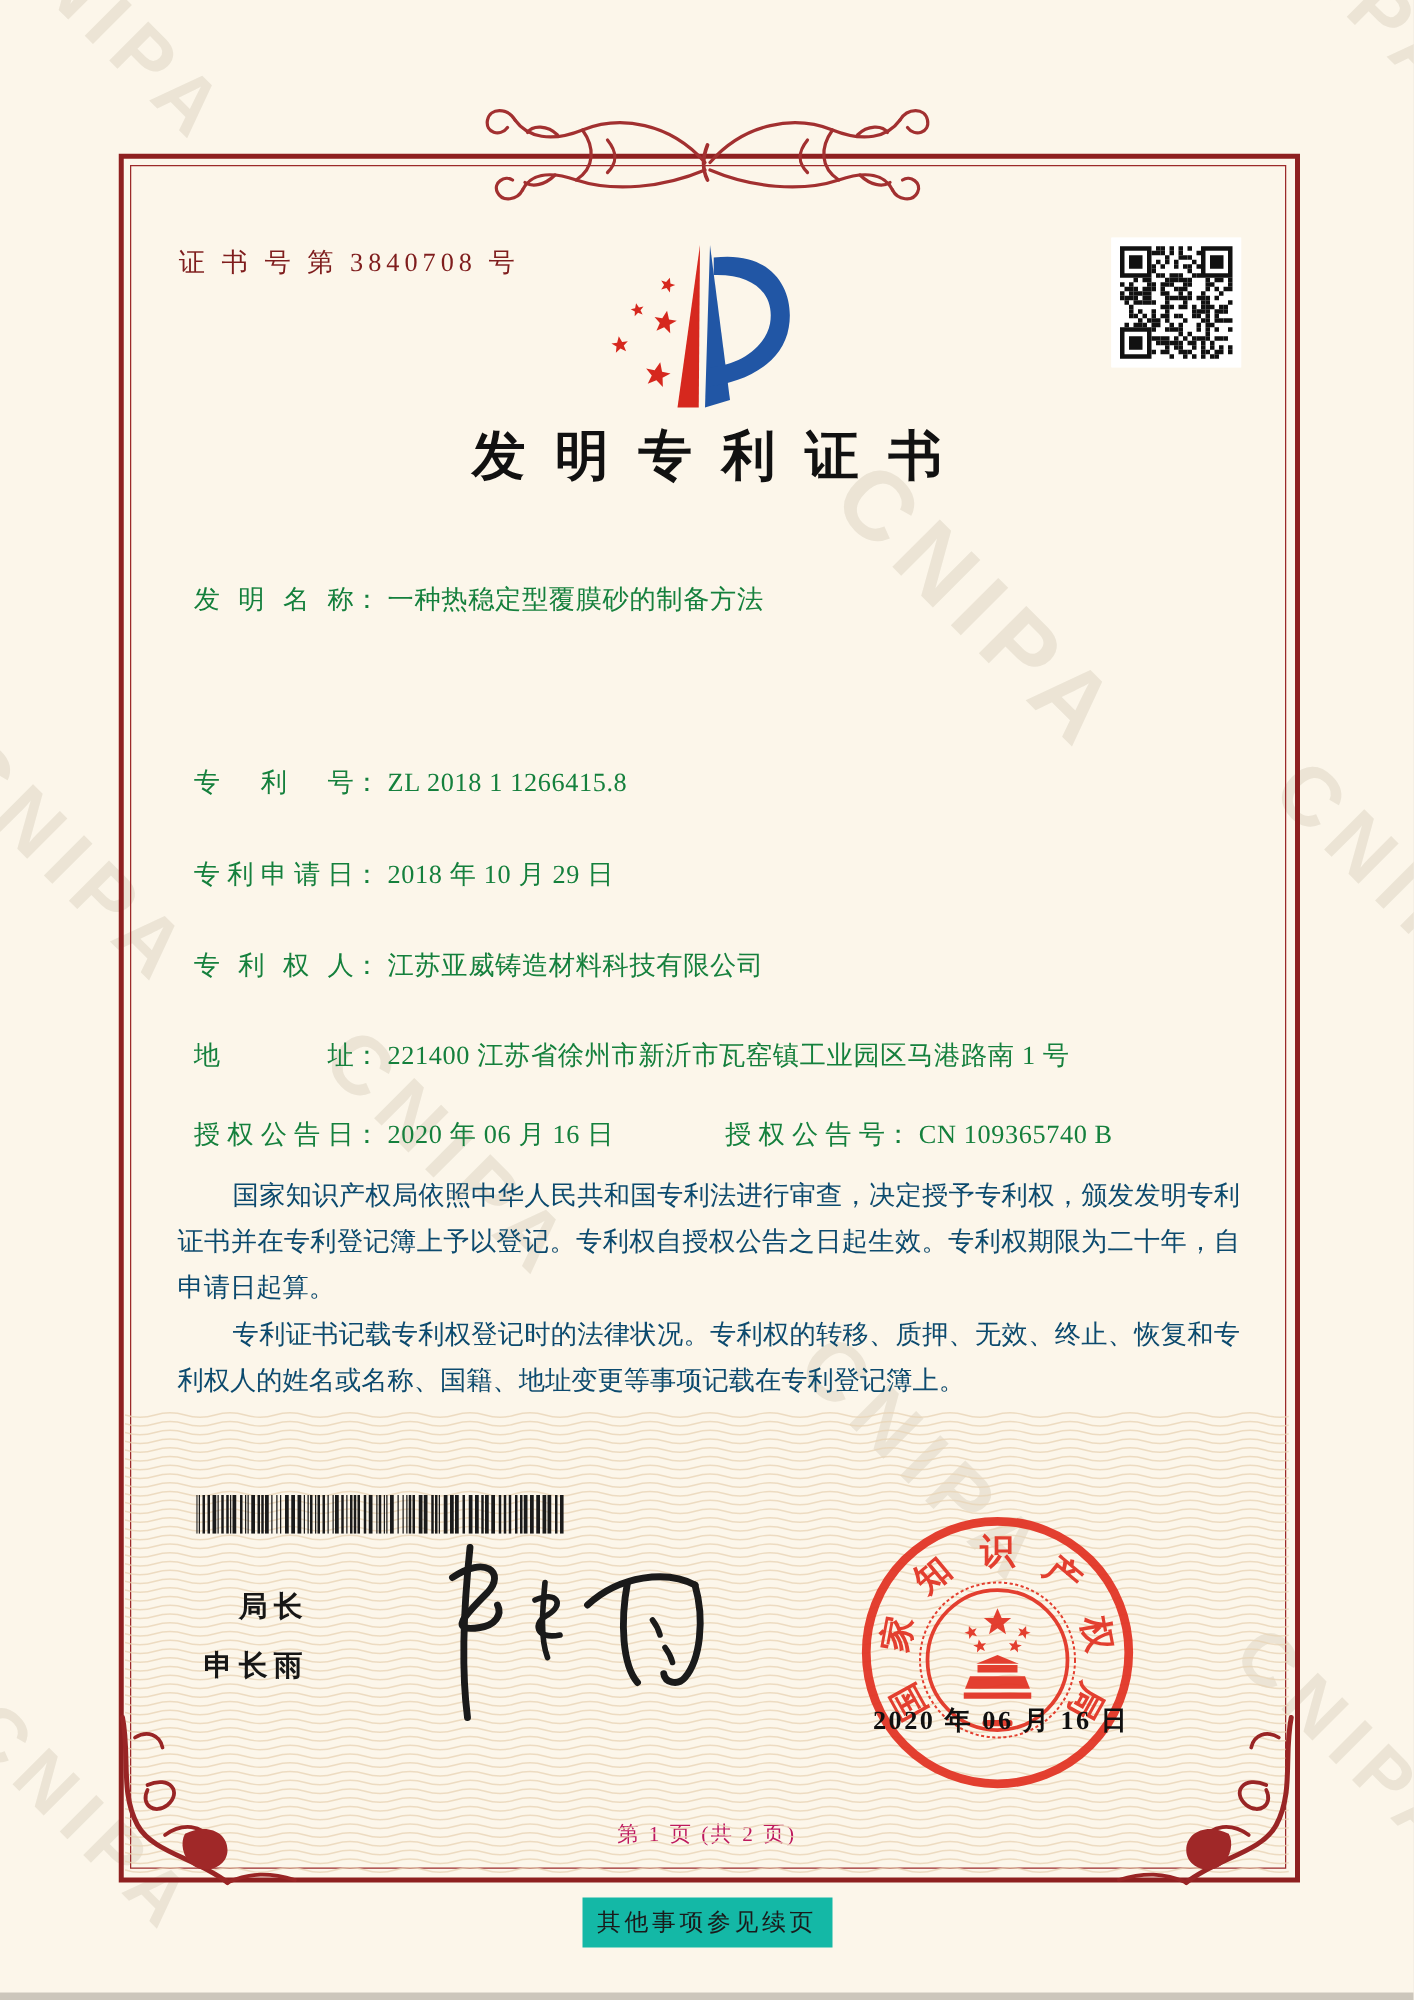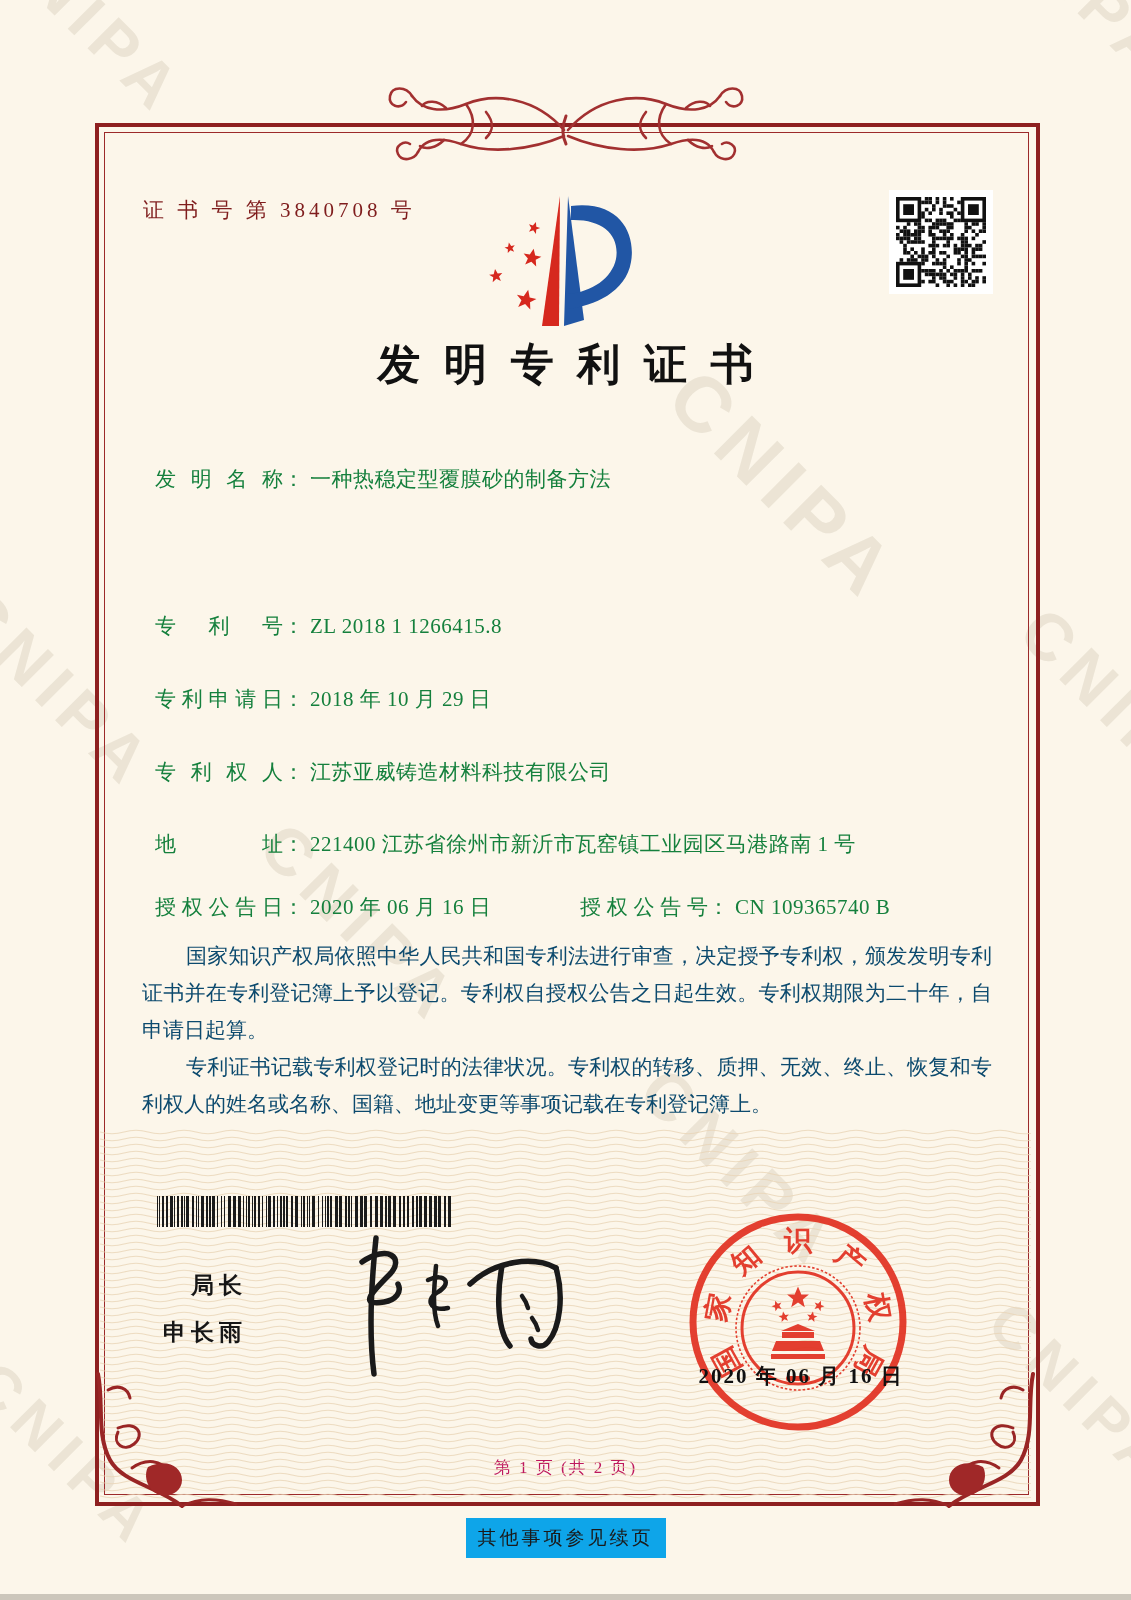--- a/index.html
+++ b/index.html
@@ -45,21 +45,21 @@
   
   .seal{position:absolute;left:682px;top:1206px;width:232px;height:232px;opacity:0.93;}
   .seal-date{
     position:absolute;left:692px;top:1362px;width:218px;text-align:center;
     font-size:21px;font-weight:700;letter-spacing:2px;color:#101010;z-index:6;
   }
   
   .page-info{position:absolute;left:0;top:1456px;width:100%;text-align:center;font-size:17px;letter-spacing:2px;color:#be185d;}
   .note{
     position:absolute;left:50%;top:1518px;transform:translateX(-50%);
-    background:#0ea5e9;padding:7px 12px;font-size:19px;letter-spacing:3px;color:#1a1a1a;z-index:7;
+    background:#14b8a6;padding:7px 12px;font-size:19px;letter-spacing:3px;color:#1a1a1a;z-index:7;
   }
   .bottom-edge{position:absolute;left:0;top:1594px;width:100%;height:6px;background:#ccc6bb;}
   svg{display:block;}
 </style>
 </head>
 <body>
 
 <div id="page">
 
   <div class="wm" style="left:-35px;top:-20px;font-size:64px">CNIPA</div>

